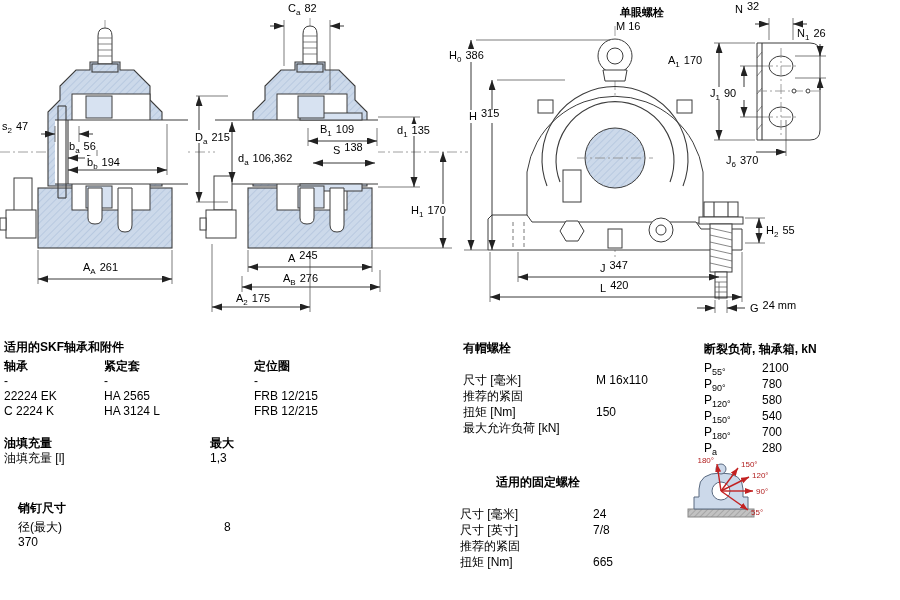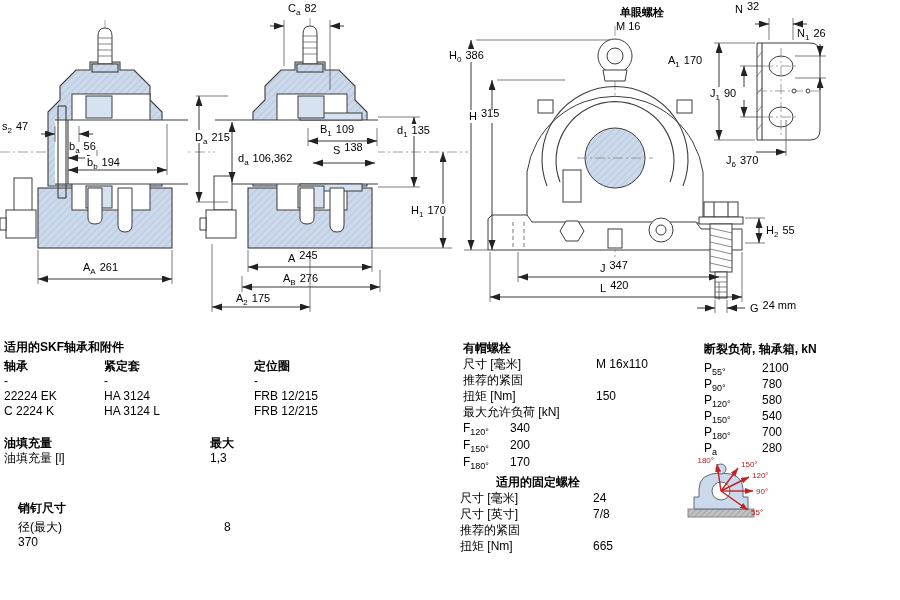--- a/index.html
+++ b/index.html
@@ -22,21 +22,21 @@
   .cjkb{font-size:11px;font-weight:bold;fill:#000;}
   .at{font-size:8px;fill:#b22020;}
   .ra{stroke:#c22222;stroke-width:1.4;fill:none;}
   .bgr{fill:#fff;}
   
   .sec{position:absolute;font-size:12px;line-height:15px;white-space:nowrap;}
   .b{font-weight:bold;}
   .ttl{margin-bottom:4px;}
   .g3{display:grid;grid-template-columns:100px 150px auto;}
   .g2{display:grid;grid-template-columns:206px auto;}
-  .gc{display:grid;grid-template-columns:133px auto;line-height:16px;}
+  .gc{display:grid;grid-template-columns:133px auto;line-height:16px;margin-top:16px;}
   .gf{display:grid;grid-template-columns:47px auto;line-height:16px;}
   .gp{display:grid;grid-template-columns:58px auto;}
   .sb{font-size:9px;position:relative;top:3px;}
 </style>
 </head>
 <body>
 
 
 
 <svg width="900" height="335" viewBox="0 0 900 335">
@@ -367,21 +367,21 @@
 <div class="sec" style="left:4px;top:340px;">
   <div class="b ttl">适用的SKF轴承和附件</div>
   <div class="g3">
     <div class="b">轴承</div>
     <div class="b">紧定套</div>
     <div class="b">定位圈</div>
     <div>-</div>
     <div>-</div>
     <div>-</div>
     <div>22224 EK</div>
-    <div>HA 3124</div>
+    <div>HA 2565</div>
     <div>FRB 12/215</div>
     <div>C 2224 K</div>
     <div>HA 3124 L</div>
     <div>FRB 12/215</div>
   </div>
 </div>
 
 <div class="sec" style="left:4px;top:436px;">
   <div class="g2">
     <div class="b">油填充量</div>
@@ -404,28 +404,20 @@
   <div class="b" style="line-height:16px;">有帽螺栓</div>
   <div class="gc">
     <div>尺寸 [毫米]</div>
     <div>M 16x110</div>
     <div>推荐的紧固</div>
     <div></div>
     <div>扭矩 [Nm]</div>
     <div>150</div>
     <div>最大允许负荷 [kN]</div>
     <div></div>
-  </div>
-  <div class="gf">
-    <div><span>F</span><span class="sb">120°</span></div>
-    <div>340</div>
-    <div><span>F</span><span class="sb">150°</span></div>
-    <div>200</div>
-    <div><span>F</span><span class="sb">180°</span></div>
-    <div>170</div>
   </div>
 </div>
 
 <div class="sec" style="left:460px;top:474px;">
   <div class="b" style="line-height:16px;margin-left:36px;">适用的固定螺栓</div>
   <div class="gc">
     <div>尺寸 [毫米]</div>
     <div>24</div>
     <div>尺寸 [英寸]</div>
     <div>7/8</div>

